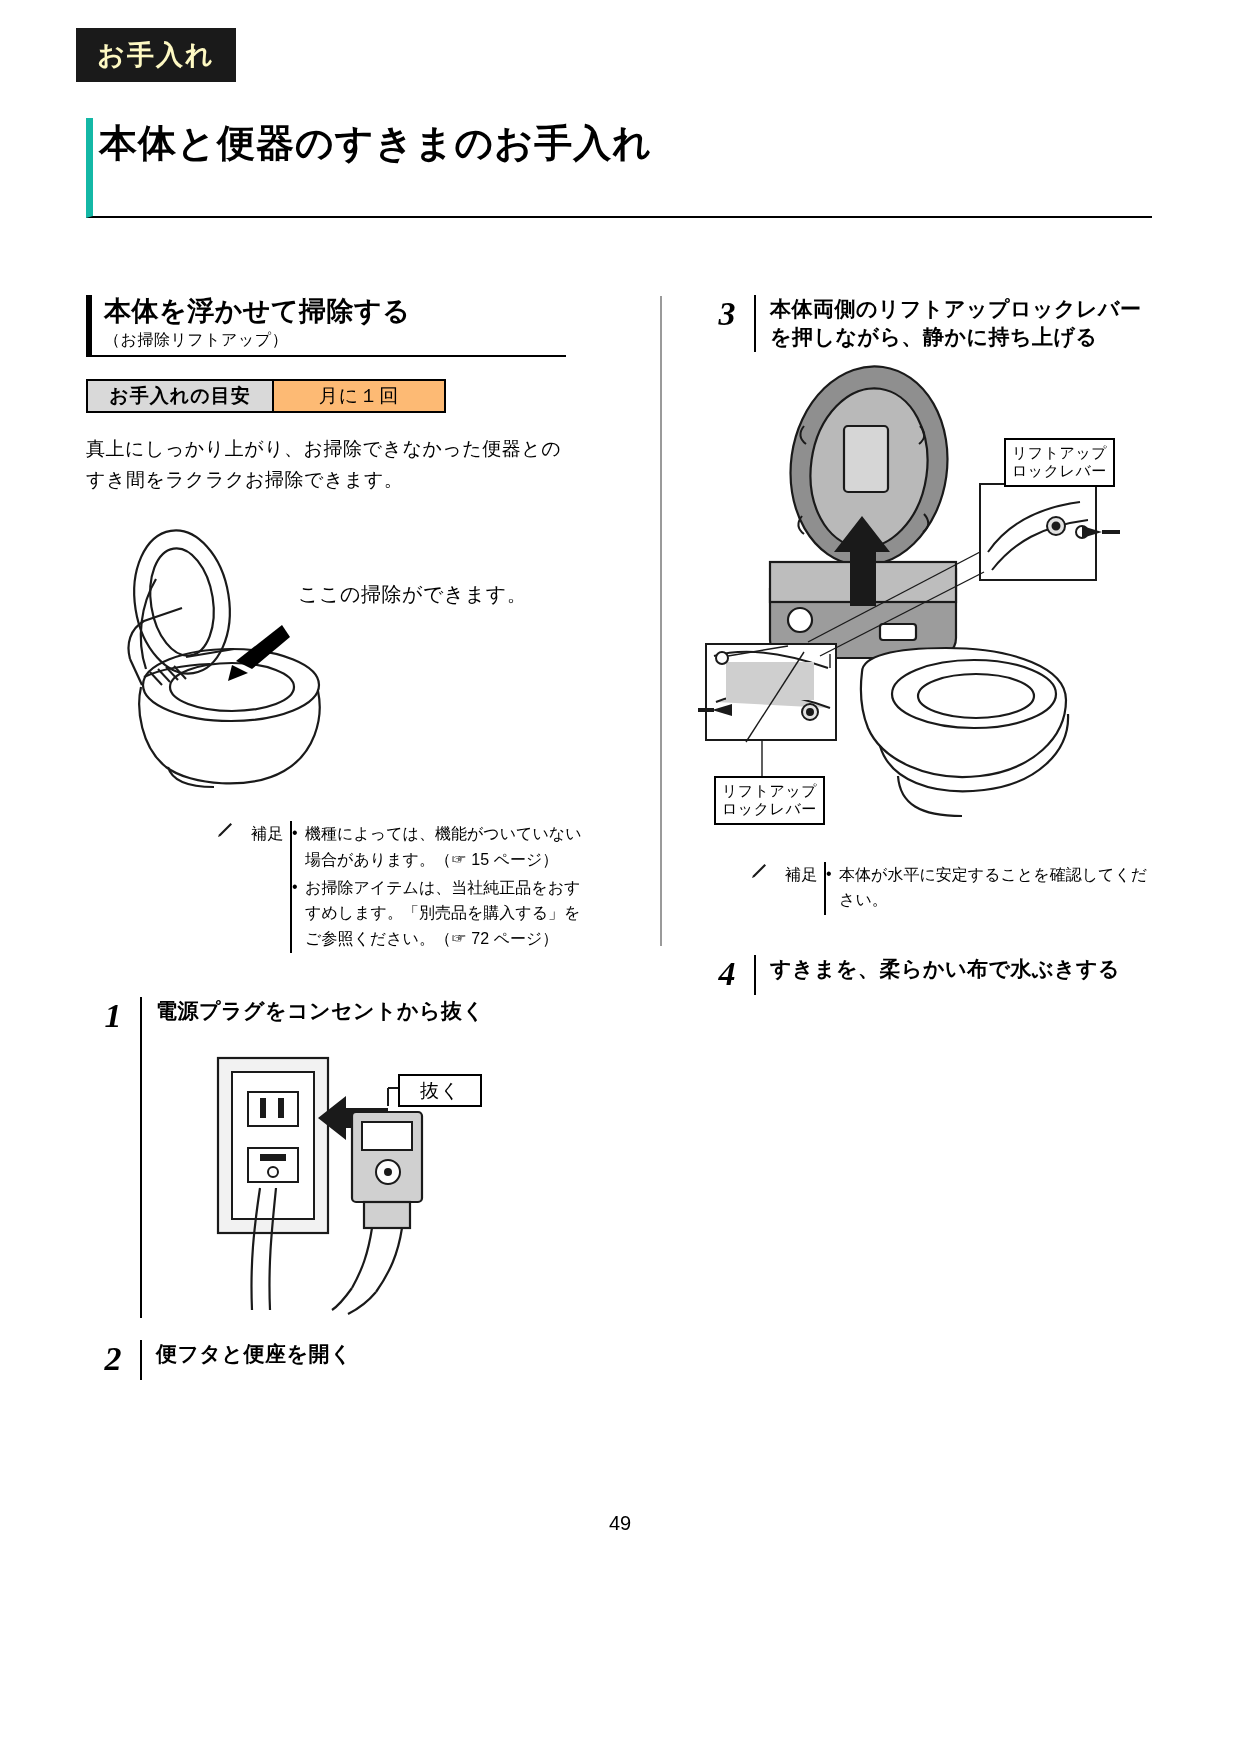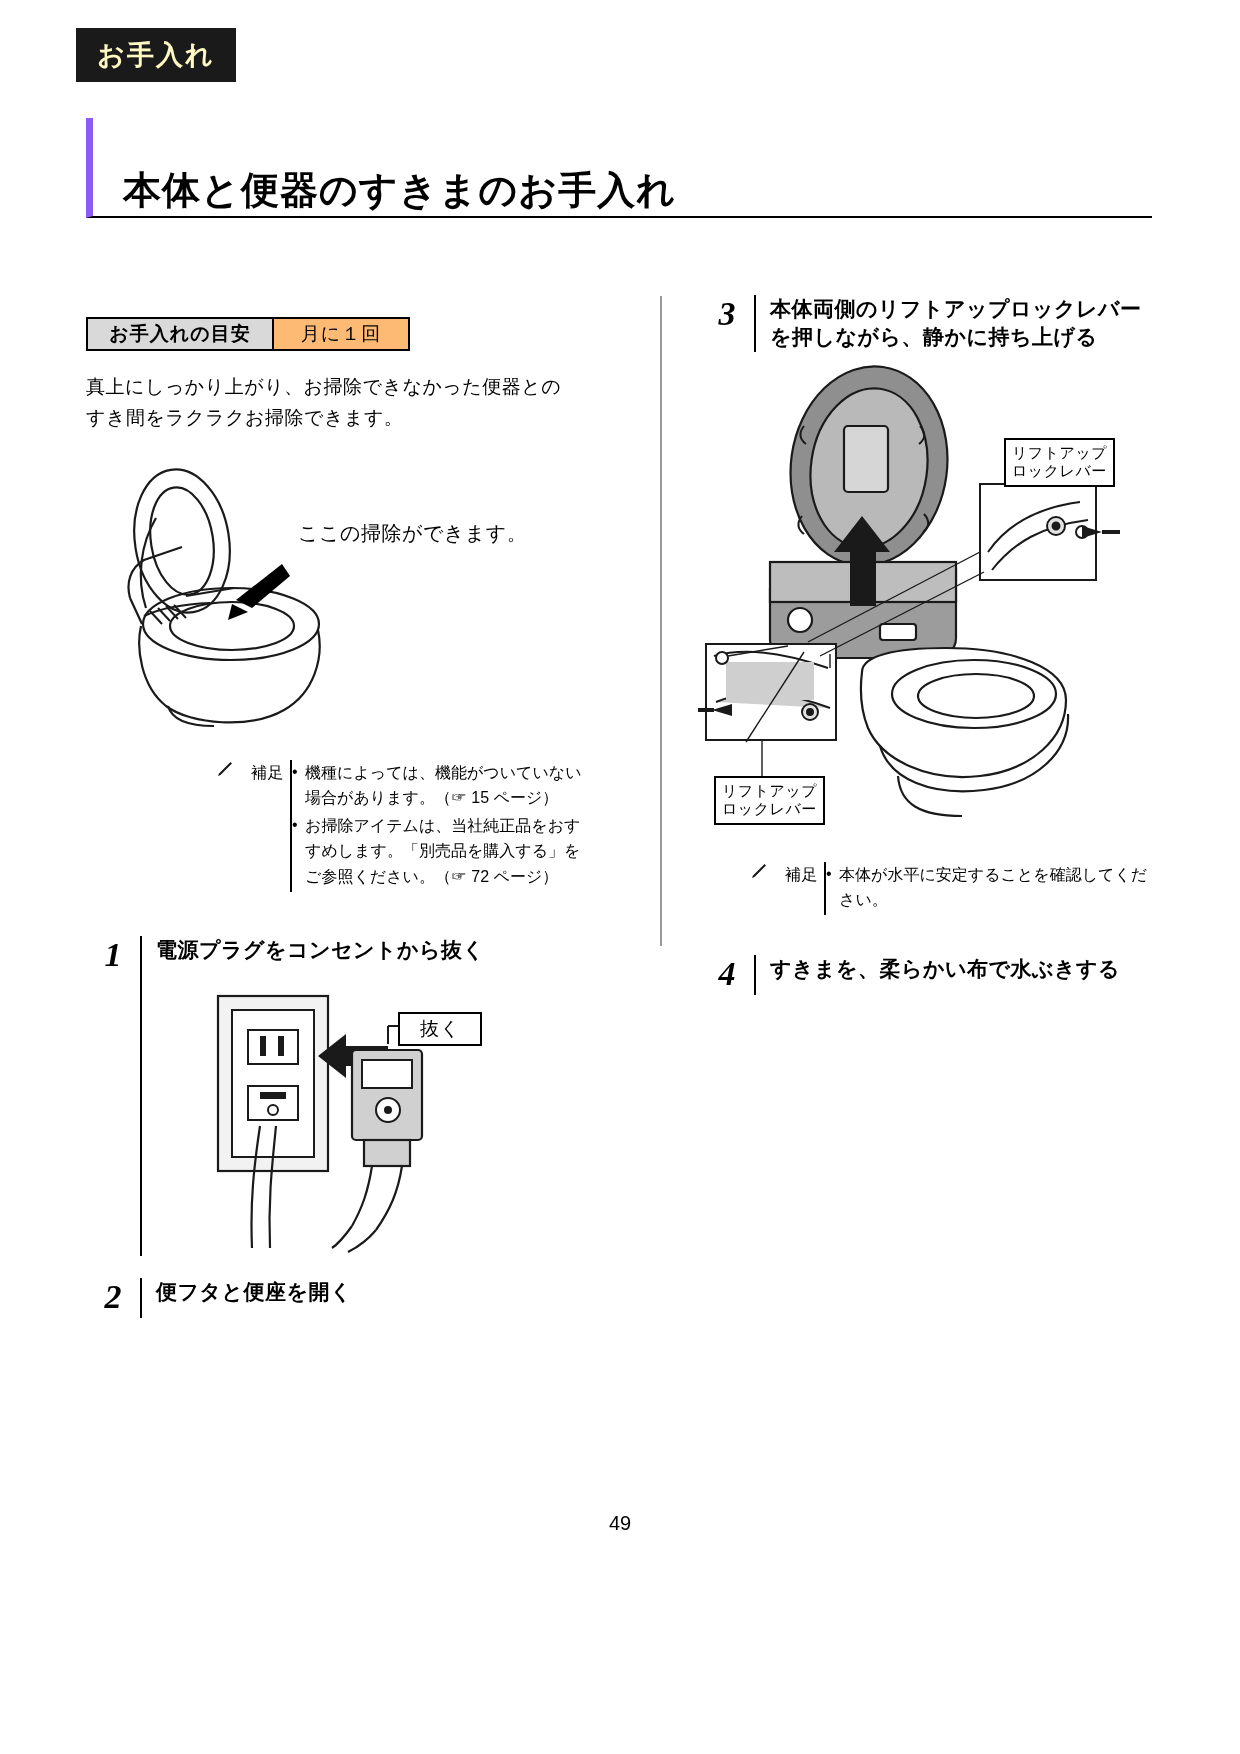--- a/index.html
+++ b/index.html
@@ -31,25 +31,25 @@
     letter-spacing: 2px;
   }
 
   
   .title-block {
     position: absolute;
     left: 86px;
     top: 118px;
     width: 1066px;
     height: 100px;
-    border-left: 7px solid #8b5cf6;
+    border-left: 7px solid #14b8a6;
     border-bottom: 2px solid #000;
-    padding-left: 30px;
-    display: flex;
-    align-items: flex-end;
+    padding-left: 6px;
+    display: flex;
+    align-items: flex-start;
   }
   .title-block .title-text {
     font-size: 38px;
     font-weight: bold;
     letter-spacing: 1px;
   }
 
   
   .col-left {
     position: absolute;
@@ -88,21 +88,21 @@
   .sec-head .h2 {
     font-size: 16px;
     letter-spacing: 0.5px;
     margin-top: 1px;
   }
 
   
   .guide-row {
     margin-top: 22px;
     display: flex;
-    width: 324px;
+    width: 360px;
     border: 2px solid #000;
     height: 34px;
   }
   .guide-label {
     flex: 0 0 186px;
     background: #d9d9d9;
     font-size: 19px;
     font-weight: bold;
     display: flex;
     align-items: center;
@@ -238,20 +238,24 @@
 </div>
 
 <div class="title-block">
   <span class="title-text">本体と便器のすきまのお手入れ</span>
 </div>
 
 <div class="divider-vert"></div>
 
 <div class="col-left">
 
+  <div class="sec-head">
+    <div class="h1">本体を浮かせて掃除する</div>
+    <div class="h2">（お掃除リフトアップ）</div>
+  </div>
 
   <div class="guide-row">
     <div class="guide-label">お手入れの目安</div>
     <div class="guide-value">月に１回</div>
   </div>
 
   <div class="para">真上にしっかり上がり、お掃除できなかった便器とのすき間をラクラクお掃除できます。</div>
 
   <div class="illus" style="width:500px;height:300px;margin-top:14px;">
     <svg width="500" height="300" viewBox="0 0 500 300">

